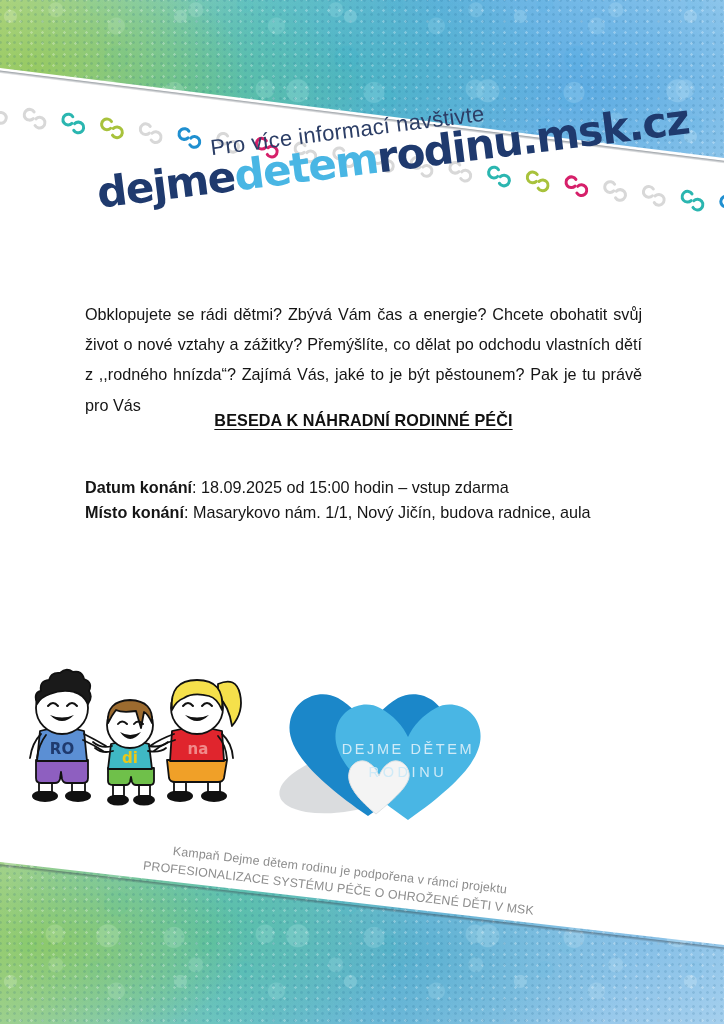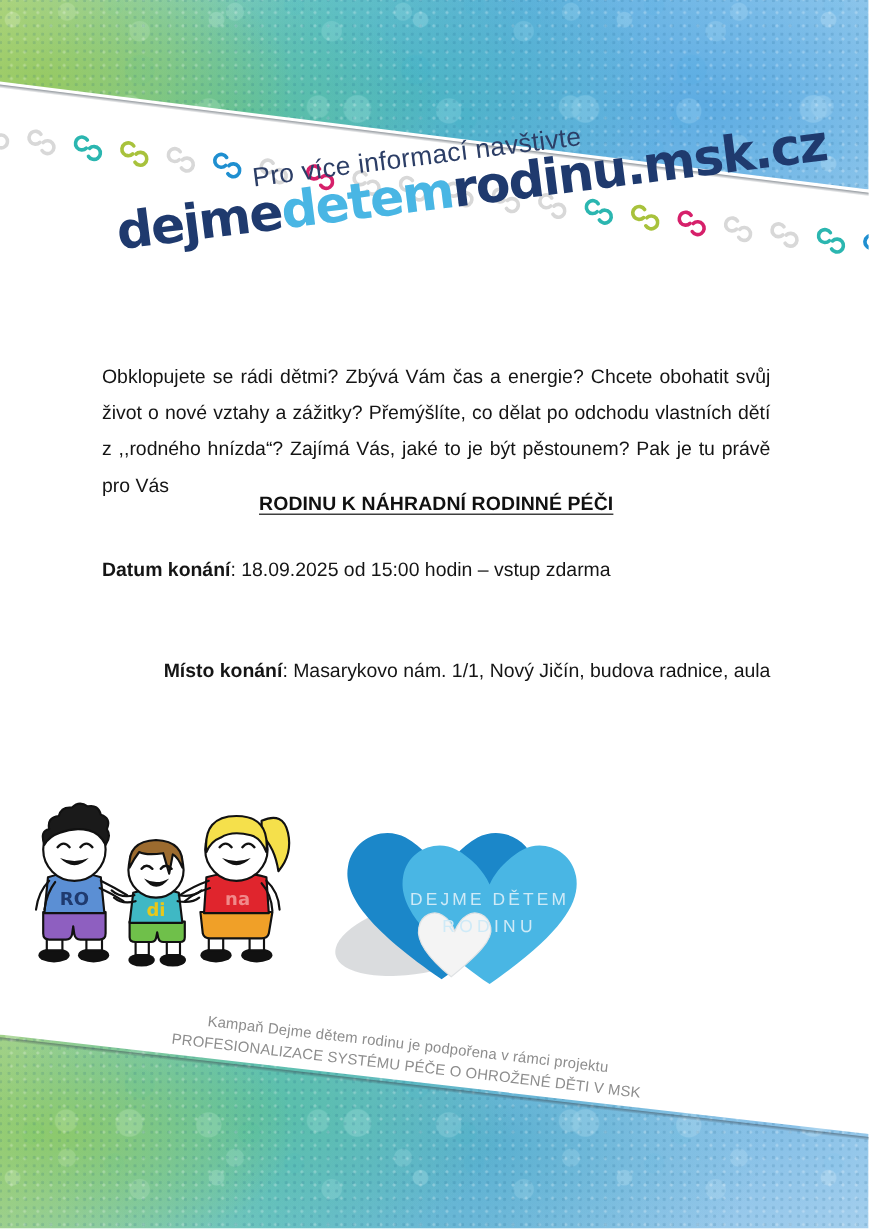--- a/index.html
+++ b/index.html
@@ -161,22 +161,22 @@
   }
   #heading-beseda {
     font-family: "Liberation Sans", sans-serif;
     font-size: 16.2px;
     font-weight: bold;
     color: #111111;
     text-decoration: underline;
     text-underline-offset: 3px;
     letter-spacing: .1px;
   }
-  #line-datum { top: 444px; }
-  #line-misto { top: 528px; text-align: right; }
+  #line-datum { top: 456px; }
+  #line-misto { top: 481px; }
   #para-besedu { top: 558px; }
   .lbl { font-weight: bold; }
 
   
   #kids {
     position: absolute;
     left: 22px;
     top: 668px;
     width: 228px;
     height: 152px;
@@ -304,21 +304,21 @@
     </div>
 
   <div id="wordmark-block">
     <div id="tagline">Pro více informací navštivte</div>
     <div id="wordmark"><span class="w-dark">dejme</span><span class="w-light">detem</span><span class="w-dark">rodinu.msk.cz</span></div>
   </div>
 
   <p class="copy justified" id="para-intro">Obklopujete se rádi dětmi? Zbývá Vám čas a energie? Chcete obohatit svůj život o nové vztahy a zážitky? Přemýšlíte, co dělat po odchodu vlastních dětí z ,,rodného hnízda“? Zajímá Vás, jaké to je být pěstounem? Pak je tu právě pro Vás</p>
 
   <div id="heading-row">
-    <span id="heading-beseda">RODINU K NÁHRADNÍ RODINNÉ PÉČI</span>
+    <span id="heading-beseda">BESEDA K NÁHRADNÍ RODINNÉ PÉČI</span>
   </div>
 
   <p class="copy" id="line-datum"><span class="lbl">Datum konání</span><span>: 18.09.2025 od 15:00 hodin – vstup zdarma</span></p>
 
   <p class="copy" id="line-misto"><span class="lbl">Místo konání</span><span>: Masarykovo nám. 1/1, Nový Jičín, budova radnice, aula</span></p>
 
 
   <svg id="kids" viewBox="0 0 228 152">
     <g stroke="#111" stroke-width="1.8" stroke-linejoin="round" stroke-linecap="round">
 

